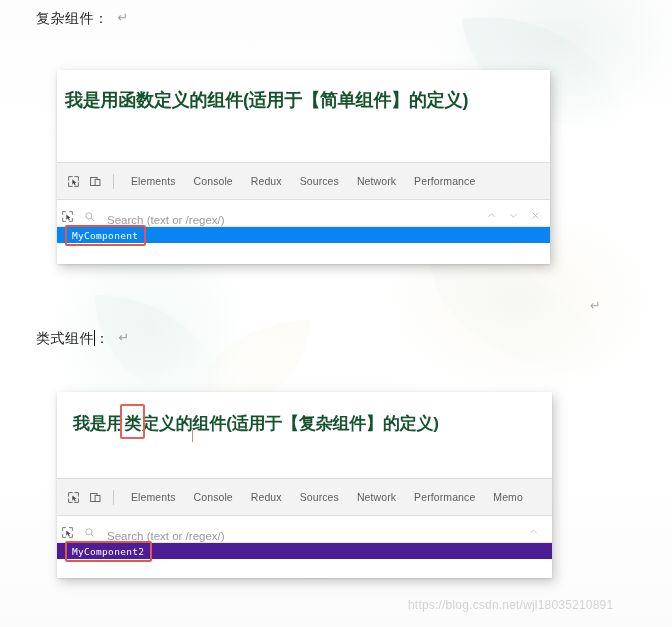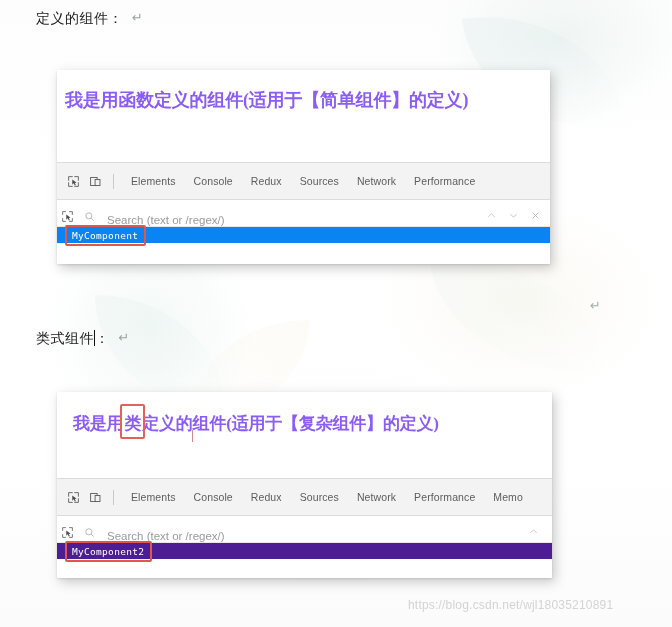--- a/index.html
+++ b/index.html
@@ -99,23 +99,23 @@
     background: #ffffff;
     box-shadow: 3px 4px 11px rgba(80,80,80,0.30), 0 1px 2px rgba(0,0,0,0.12);
     overflow: hidden;
   }
   .panel-page {
     background: #ffffff;
     display: flex;
     align-items: flex-start;
   }
   .page-heading {
-    font-family: Liberation Serif, serif;
+    font-family: Liberation Sans, sans-serif;
     font-weight: bold;
-    color: #8b5cf6;
+    color: #14532d;
     white-space: nowrap;
     letter-spacing: -0.2px;
   }
   .page-heading .boxed {
     position: relative;
     display: inline-block;
     padding: 0 1px;
   }
   .page-heading .boxed::after {
     content: "";
@@ -245,21 +245,21 @@
 
 <div id="page-bg">
   <div class="wm-leaf a"></div>
   <div class="wm-leaf b"></div>
   <div class="wm-leaf c"></div>
   <div class="wm-leaf d"></div>
   <div class="wm-leaf e"></div>
 </div>
 
 <div class="doc-label" style="left:36px; top:10px;">
-  <span>定义的组件：</span><span class="pilcrow">↵</span>
+  <span>复杂组件：</span><span class="pilcrow">↵</span>
 </div>
 
 <div class="panel" style="left:57px; top:70px; width:493px; height:194px;">
 
   <div class="panel-page" style="height:92px;">
     <div class="page-heading" style="font-size:18px; margin:18px 0 0 8px;">我是用函数定义的组件(适用于【简单组件】的定义)</div>
   </div>
 
   <div class="dt-toolbar">
     <div class="dt-icon-btn">

